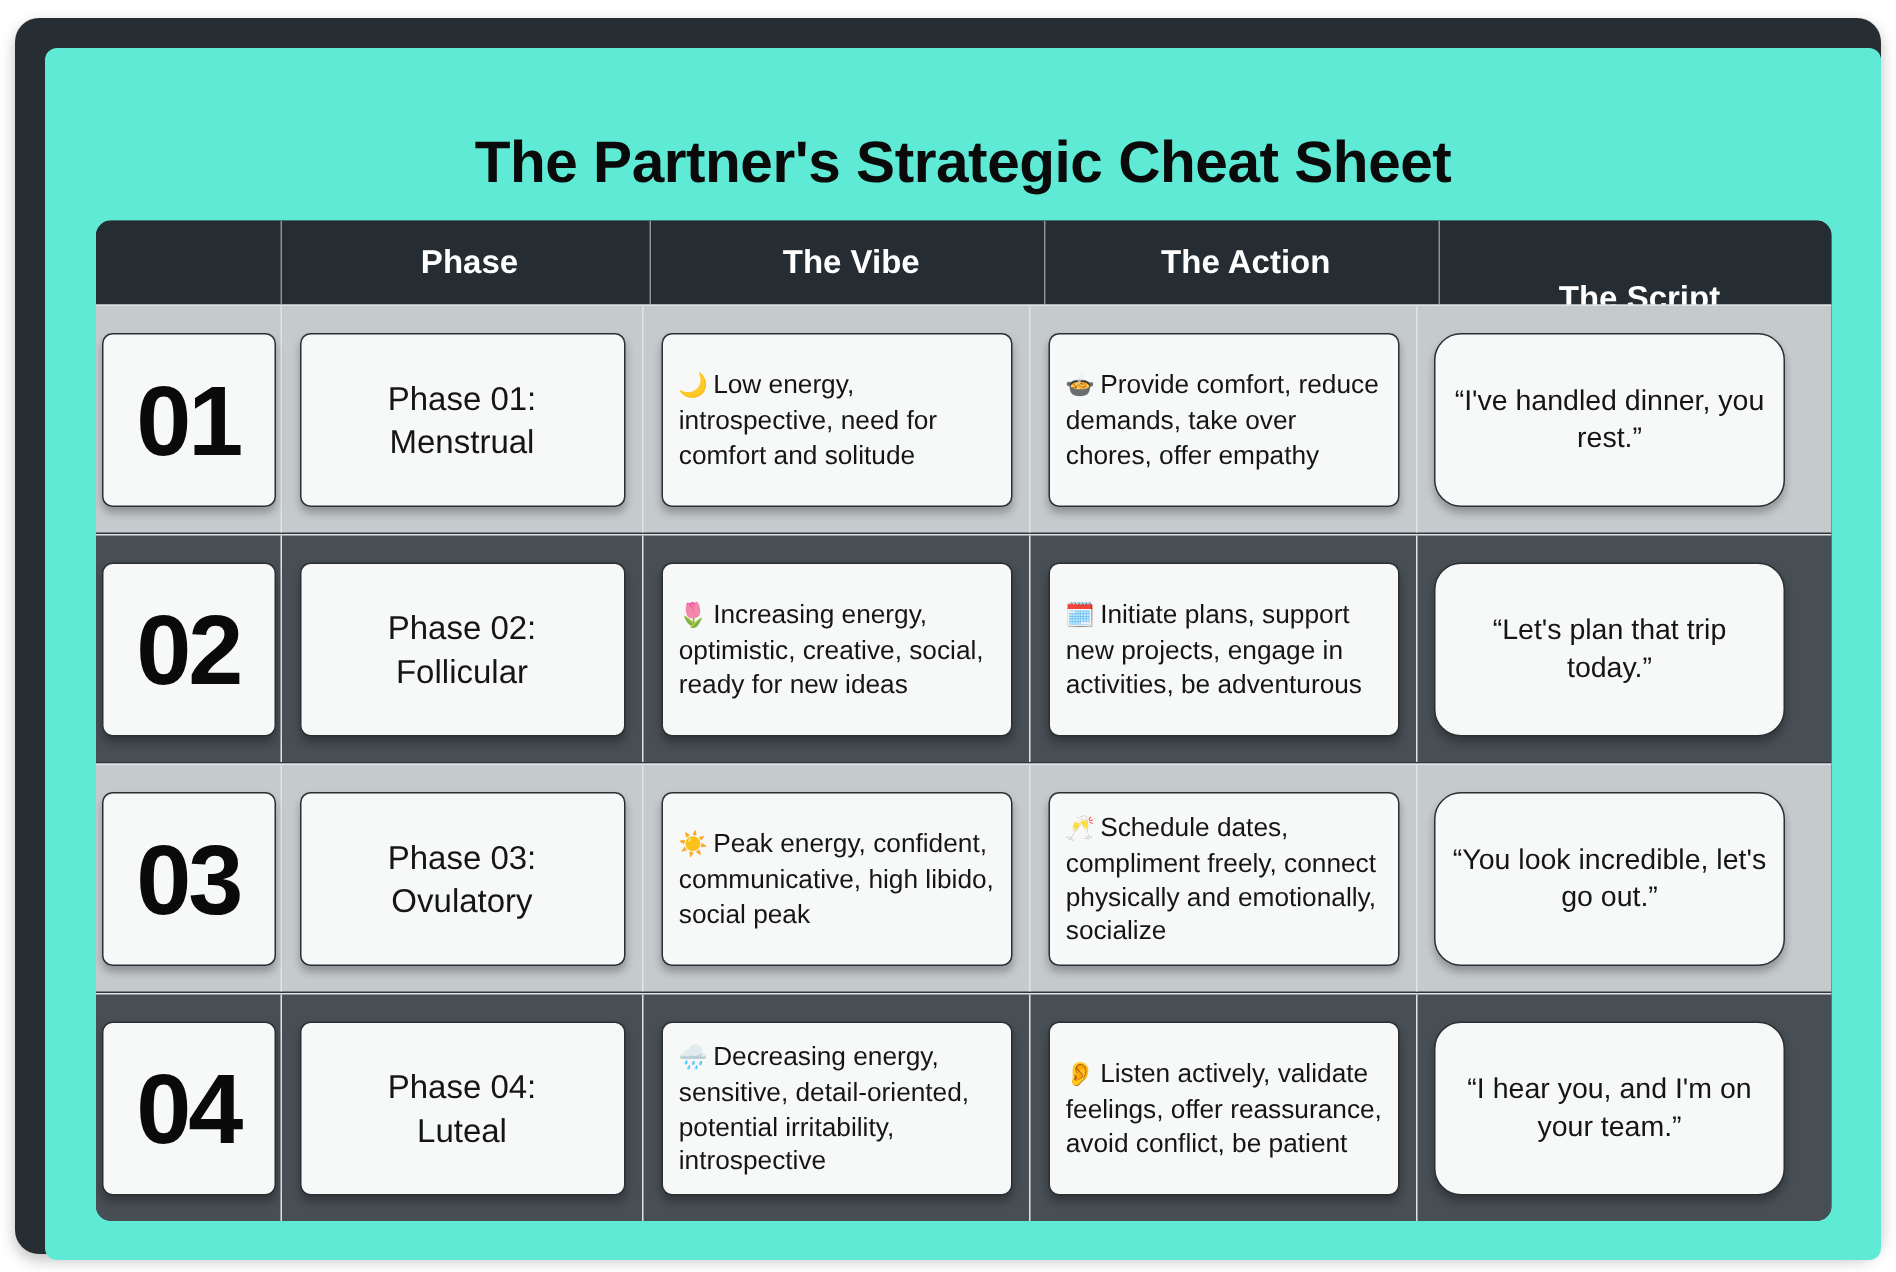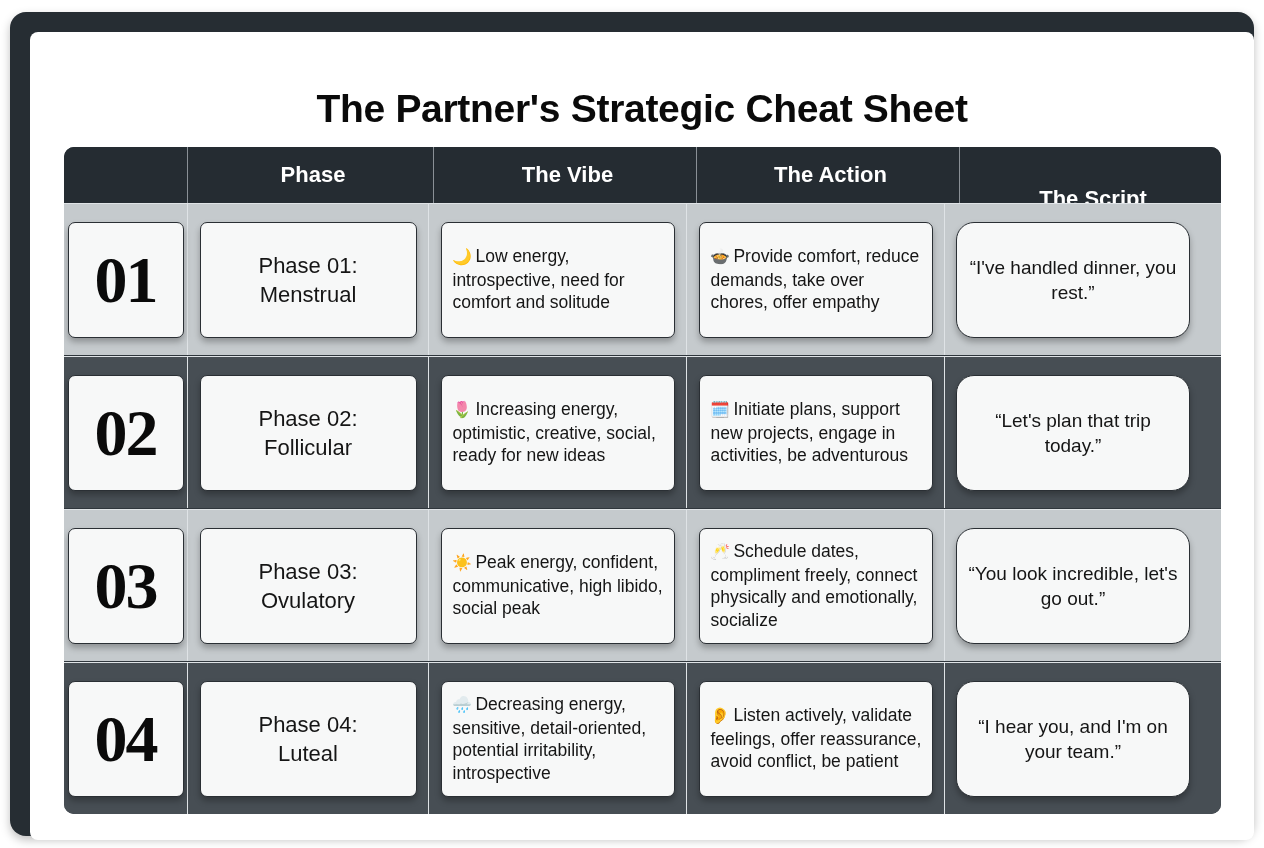--- a/index.html
+++ b/index.html
@@ -6,42 +6,42 @@
   html, body { width: 1264px; height: 848px; background: #ffffff; overflow: hidden; }
   body { font-family: "Liberation Sans", "DejaVu Sans", sans-serif; position: relative; }
 
   .frame {
     position: absolute; left: 10px; top: 12px; width: 1244px; height: 824px;
     background: #262d33; border-radius: 16px;
     box-shadow: 0 4px 10px rgba(0,0,0,0.25);
   }
   .sheet {
     position: absolute; left: 20px; top: 20px; width: 1224px; height: 808px;
-    background: #ffffff; border-radius: 8px;
+    background: #5eead4; border-radius: 8px;
   }
   .title {
     position: absolute; left: 0; width: 100%; top: 55px;
     text-align: center; font-weight: 700; font-size: 39px; color: #0a0a0a;
     letter-spacing: -0.3px;
   }
   .table {
     position: absolute; left: 54px; top: 127px; width: 1157px; height: 667px;
     border-radius: 10px; overflow: hidden; background: #2f363c;
   }
   .thead {
     position: absolute; left: 0; top: 0; width: 100%; height: 56px;
     background: #252c32; display: flex; justify-content: space-between;
   }
   .th {
     height: 100%; display: flex; align-items: center; justify-content: center;
     color: #ffffff; font-weight: 700; font-size: 22px;
     border-right: 1px solid #8a9096;
   }
   .th:last-child { border-right: none; margin-top: 24px; }
-  .c0 { width: 124px; font-family: Liberation Serif, serif; } .c1 { width: 241px; } .c2 { width: 258px; } .c3 { width: 258px; } .c4 { width: 256px; }
+  .c0 { width: 124px; } .c1 { width: 241px; } .c2 { width: 258px; } .c3 { width: 258px; } .c4 { width: 256px; }
 
   .row {
     position: absolute; left: 0; width: 100%; height: 152px; display: flex;
     border-top: 1px solid #dfe3e6;
   }
   .row.light { background: #c5cacd; }
   .row.dark { background: #474e54; }
   .cell {
     height: 100%; position: relative; border-right: 1px solid #dfe3e6;
     display: flex; align-items: center; justify-content: center;

